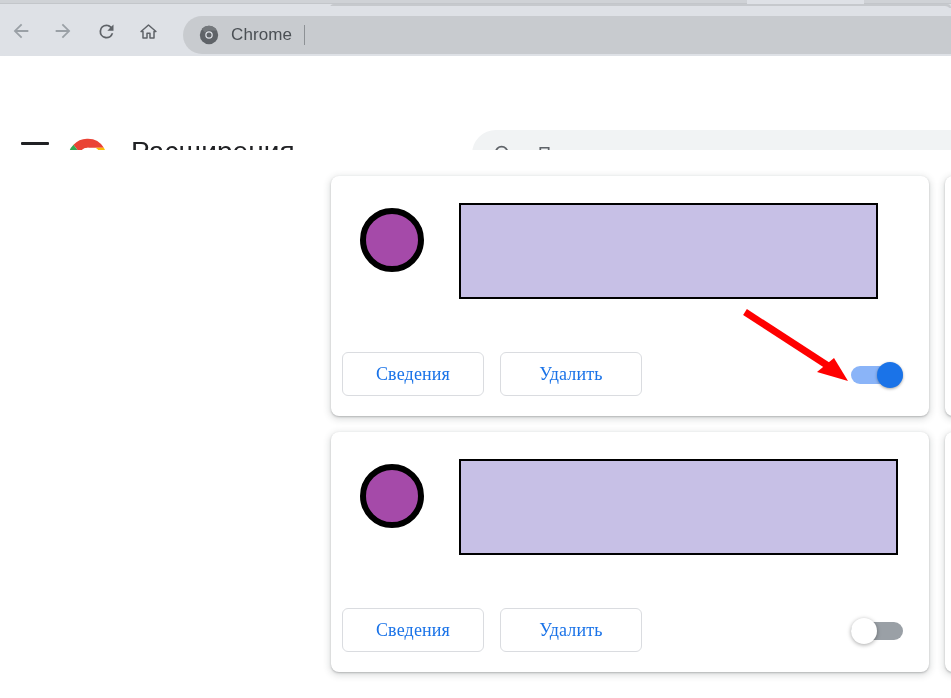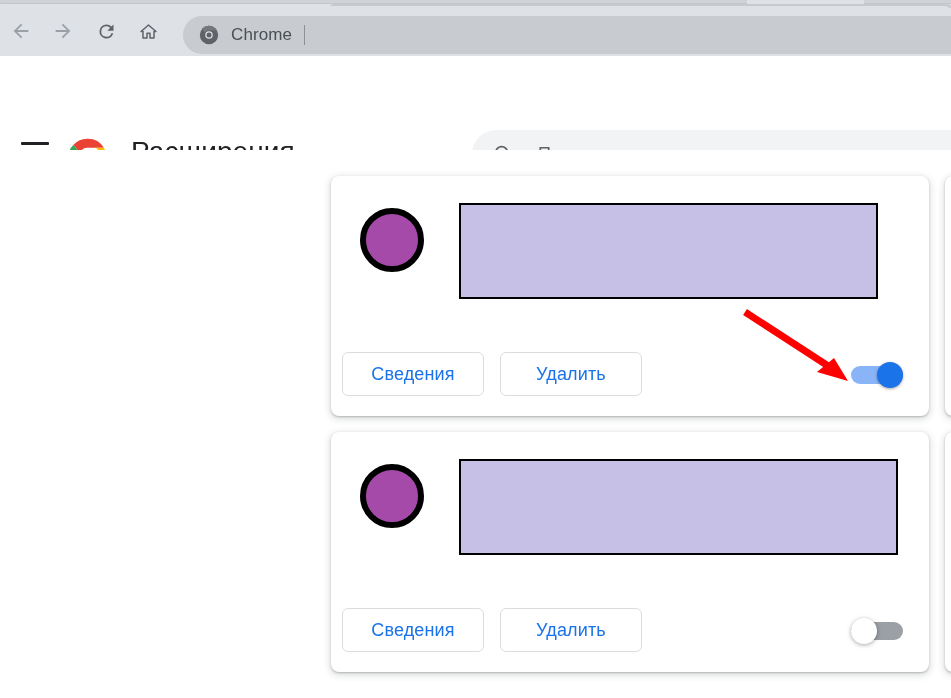--- a/index.html
+++ b/index.html
@@ -191,21 +191,21 @@
     display: flex; gap: 16px;
   }
   .pill-btn {
     min-width: 142px;
     height: 44px;
     padding: 0 18px;
     background: #ffffff;
     border: 1px solid #dadce0;
     border-radius: 6px;
     color: #1a73e8;
-    font-family: Liberation Sans, sans-serif;
+    font-family: Liberation Serif, serif;
     font-size: 18px;
     letter-spacing: .15px;
     cursor: pointer;
     display: flex; align-items: center; justify-content: center;
   }
 
   .toggle {
     position: absolute;
     right: 26px; bottom: 28px;
     width: 52px; height: 26px;

